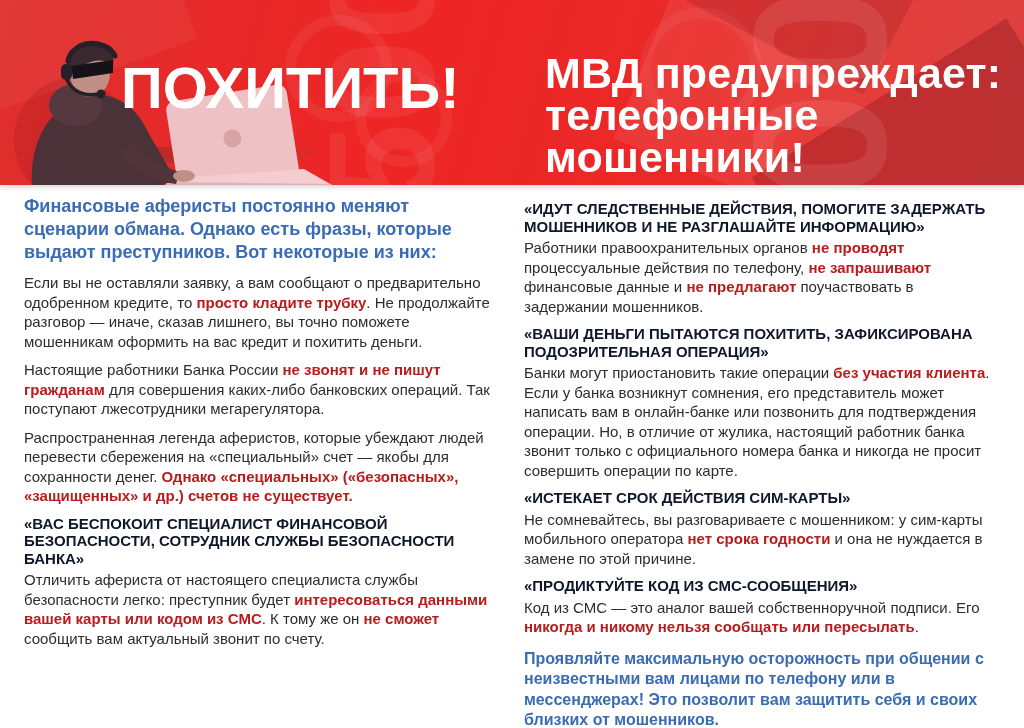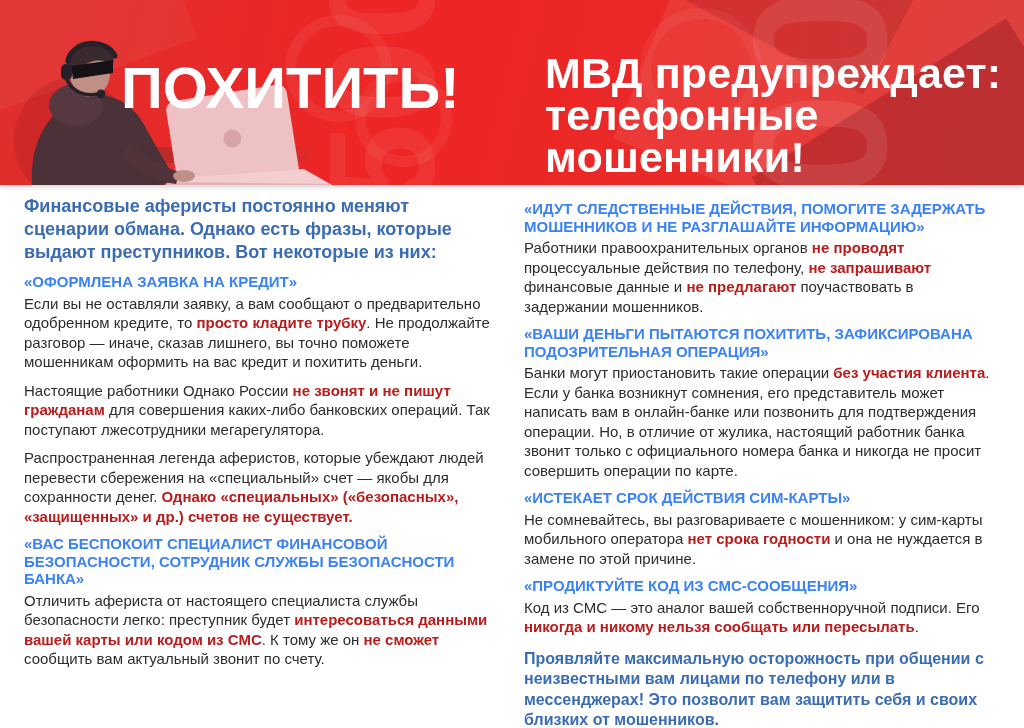--- a/index.html
+++ b/index.html
@@ -47,21 +47,21 @@
     position:absolute; top:185px; left:0; width:1024px; height:543px;
     box-sizing:border-box; padding:6px 24px 0 24px;
     display:flex; gap:30px; overflow:hidden;
   }
   .col{width:470px; flex:0 0 470px;}
   .intro{
     margin:4px 0 2px; font-size:18px; line-height:23px; font-weight:bold; color:#3a6cb4;
   }
   .scam-section{margin-top:9px;}
   .scam-heading{
-    margin:0 0 3px; font-size:15px; line-height:17.5px; font-weight:bold; color:#3b82f6;
+    margin:0 0 3px; font-size:15px; line-height:17.5px; font-weight:bold; color:#0f172a;
   }
   .scam-body{
     margin:0; font-size:15px; line-height:19.5px; color:#2d2d2d; font-weight:normal;
   }
   .scam-body b{color:#b91c1c;}
   .outro{
     margin:12px 0 0; font-size:16px; line-height:20.5px; font-weight:bold; color:#3a6cb4;
   }
 </style>
 </head>
@@ -116,26 +116,25 @@
       <span>МВД предупреждает:</span>
       <span>телефонные мошенники!</span>
     </div>
   </header>
 
   <main class="content">
     <section class="col">
       <p class="intro">Финансовые аферисты постоянно меняют сценарии обмана. Однако есть фразы, которые выдают преступников. Вот некоторые из них:</p>
       <div>
   <section class="scam-section">
-    <h3 class="scam-heading">«ОФОРМЛЕНА ЗАЯВКА НА КРЕДИТ»</h3>
     <p class="scam-body"><span>Если вы не оставляли заявку, а вам сообщают о предварительно одобренном кредите, то </span><b>просто кладите трубку</b><span>. Не продолжайте разговор — иначе, сказав лишнего, вы точно поможете мошенникам оформить на вас кредит и похитить деньги.</span></p>
   </section>
 
   <section class="scam-section">
-    <p class="scam-body"><span>Настоящие работники Однако России </span><b>не звонят и не пишут гражданам</b><span> для совершения каких-либо банковских операций. Так поступают лжесотрудники мегарегулятора.</span></p>
+    <p class="scam-body"><span>Настоящие работники Банка России </span><b>не звонят и не пишут гражданам</b><span> для совершения каких-либо банковских операций. Так поступают лжесотрудники мегарегулятора.</span></p>
   </section>
 
   <section class="scam-section">
     <p class="scam-body"><span>Распространенная легенда аферистов, которые убеждают людей перевести сбережения на «специальный» счет — якобы для сохранности денег. </span><b>Однако «специальных» («безопасных», «защищенных» и др.) счетов не существует.</b></p>
   </section>
 
   <section class="scam-section">
     <h3 class="scam-heading">«ВАС БЕСПОКОИТ СПЕЦИАЛИСТ ФИНАНСОВОЙ БЕЗОПАСНОСТИ, СОТРУДНИК СЛУЖБЫ БЕЗОПАСНОСТИ БАНКА»</h3>
     <p class="scam-body"><span>Отличить афериста от настоящего специалиста службы безопасности легко: преступник будет </span><b>интересоваться данными вашей карты или кодом из СМС</b><span>. К тому же он </span><b>не сможет</b><span> сообщить вам актуальный звонит по счету.</span></p>
   </section>

